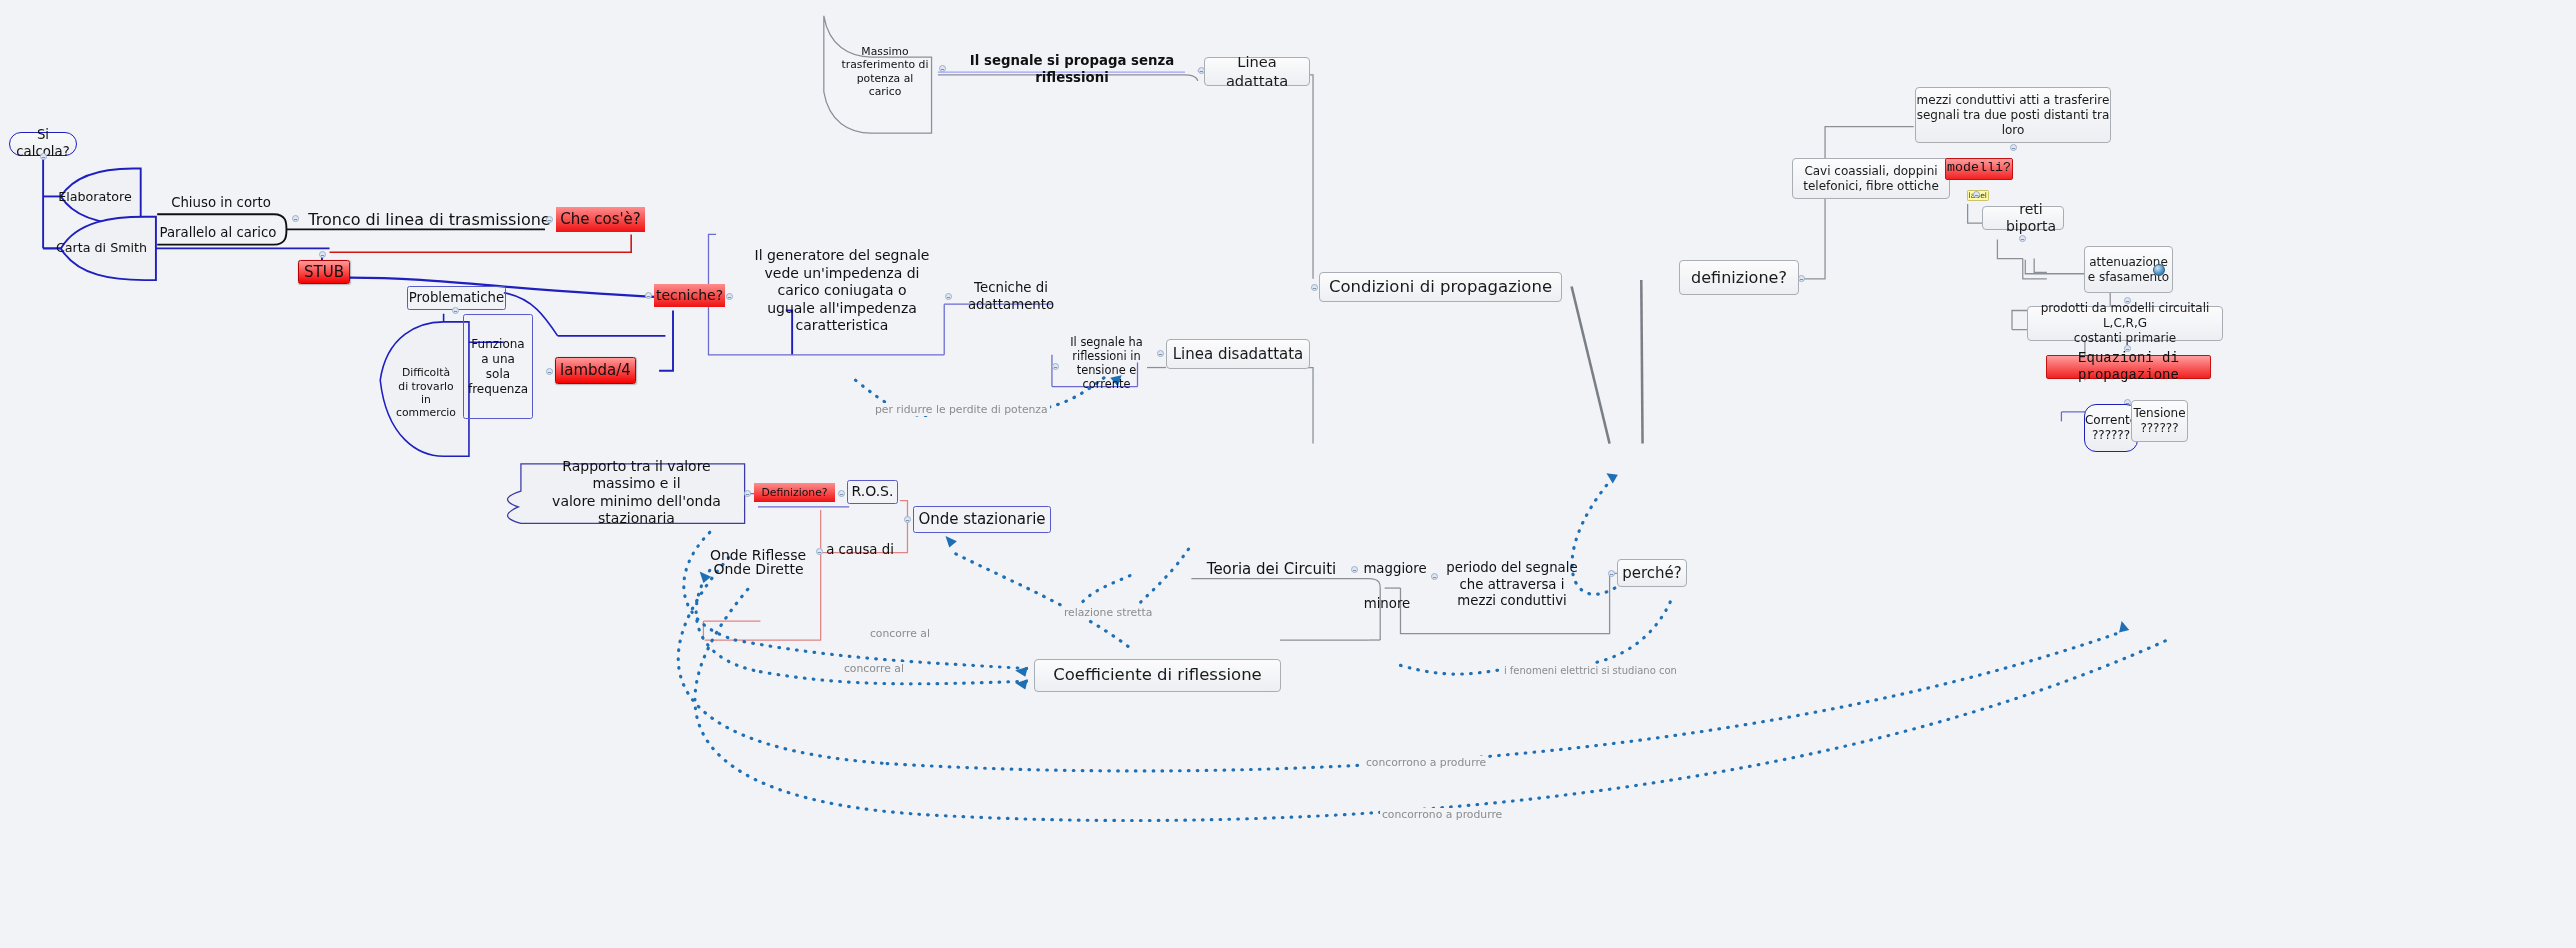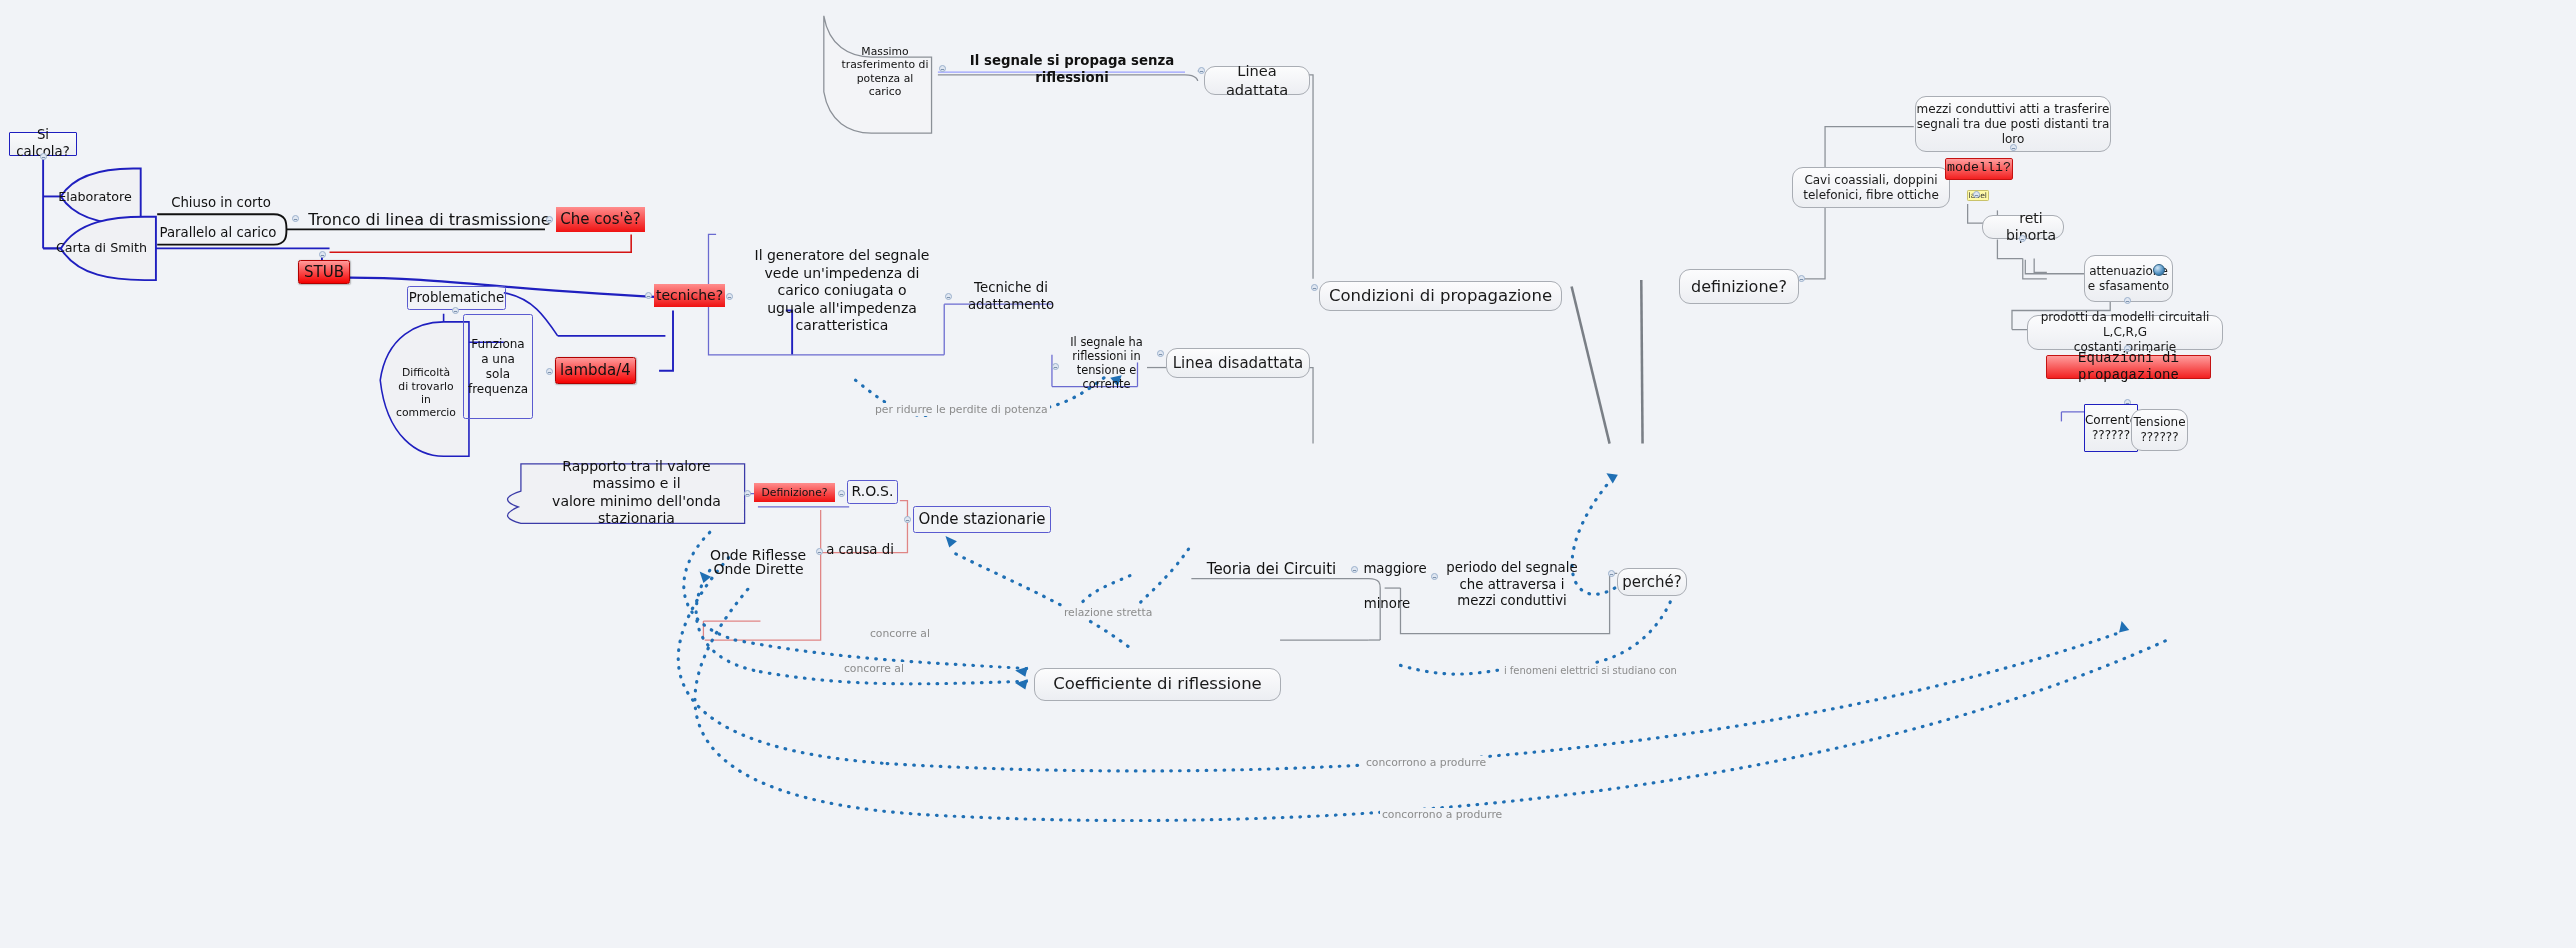--- a/index.html
+++ b/index.html
@@ -11,26 +11,26 @@
   }
   #canvas{position:absolute;left:0;top:0;width:2576px;height:948px;}
   svg#wires{position:absolute;left:0;top:0;width:2576px;height:948px;pointer-events:none;}
 
   .node{position:absolute;box-sizing:border-box;display:flex;align-items:center;
         justify-content:center;text-align:center;white-space:pre-line;line-height:1.25;}
 
   
   .grey{
     background:linear-gradient(#fcfcfd,#eceef2);
-    border:0.6px solid #a9adb4;border-radius:11px;color:#1a1a1a;margin-top:9px;
+    border:0.6px solid #a9adb4;border-radius:4px;color:#1a1a1a;
   }
   .plain{background:transparent;border:none;color:#111;}
   .blue-box{
     background:linear-gradient(#fafbfc,#eceef2);
-    border:1.3px solid #1f1fbf;border-radius:1px;color:#111;
+    border:1.3px solid #1f1fbf;border-radius:12px;color:#111;
   }
   .blue-thin{
     background:transparent;border:0.6px solid #5a5ad0;border-radius:2.5px;color:#111;
   }
   .red-pill{
     background:linear-gradient(#ff9a9a,#f40000);
     border:0.6px solid #b00000;border-radius:2.5px;color:#111;
     box-shadow:0.6px 0.6px 1.3px rgba(0,0,0,.25);
   }
   .red-flat{

